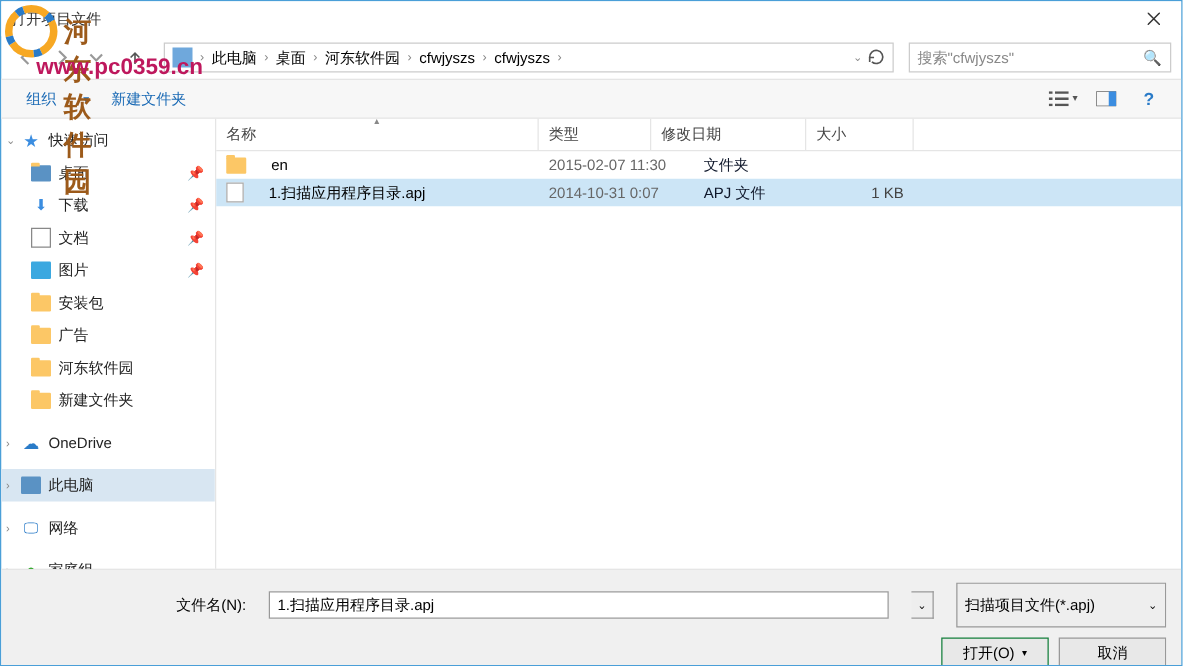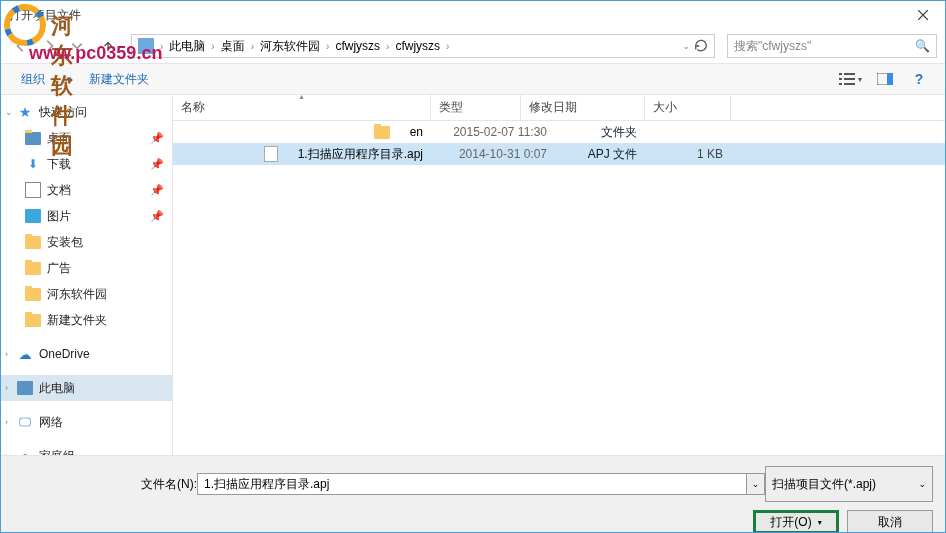--- a/index.html
+++ b/index.html
@@ -52,37 +52,37 @@
 .filelist { flex: 1; font-size: 12px; }
 .list-header { display: flex; height: 26px; align-items: center; border-bottom: 1px solid #e5e5e5; color: #444; }
 .list-header .col { padding: 0 8px; border-right: 1px solid #e5e5e5; height: 100%; display: flex; align-items: center; }
 .col-name { width: 258px; position: relative; }
 .col-date { width: 124px; }
 .col-type { width: 90px; }
 .col-size { width: 86px; }
 .sort-ind { position: absolute; top: -3px; left: 50%; transform: translateX(-50%); color: #888; font-size: 8px; }
 .list-row { display: flex; height: 22px; align-items: center; padding: 0; }
 .list-row.selected { background: #cce5f6; }
-.list-row .cell { padding: 0 8px; display: flex; align-items: center; gap: 20px; justify-content: flex-end; }
+.list-row .cell { padding: 0 8px; display: flex; align-items: center; gap: 20px; }
 .c-name { width: 258px; }
 .c-date { width: 124px; color: #666; }
 .c-type { width: 90px; color: #0f172a; }
 .c-size { width: 86px; text-align: right; justify-content: flex-end; color: #444; }
 .file-icon { width: 14px; height: 16px; background: #fff; border: 1px solid #aaa; position: relative; }
 
 .bottom-panel { border-top: 1px solid #e5e5e5; padding: 10px 12px; background: #f0f0f0; }
-.filename-row { display: flex; align-items: center; gap: 0; font-size: 12px; margin-bottom: 8px; }
+.filename-row { display: flex; align-items: center; gap: 18px; font-size: 12px; margin-bottom: 8px; }
 .filename-row .lbl { margin-left: 128px; }
 .filename-input { flex: 1; height: 22px; border: 1px solid #999; padding: 0 6px; font-size: 12px; background: #fff; }
 .filter-select { width: 168px; height: 22px; border: 1px solid #999; padding: 17px 6px; font-size: 12px; background: #eee; display: flex; align-items: center; }
 .filter-select .dd { margin-left: auto; font-size: 9px; }
 .combo-dd { width: 18px; height: 22px; border: 1px solid #999; border-left: none; display: flex; align-items: center; justify-content: center; font-size: 9px; background: #eee; }
 .btn-row { display: flex; justify-content: flex-end; gap: 8px; }
 .btn { width: 86px; height: 24px; border: 1px solid #999; background: #e8e8e8; font-size: 12px; display: flex; align-items: center; justify-content: center; cursor: pointer; }
-.btn.primary { border: 3px solid #15803d; }
+.btn.primary { border: 1px solid #15803d; }
 .btn .dd { margin-left: 6px; font-size: 8px; }
 </style>
 </head>
 <body>
 
 <div class="watermark">
   <svg class="logo" width="44" height="44" viewBox="0 0 44 44">
       <circle cx="22" cy="22" r="18" fill="none" stroke="#f7a823" stroke-width="6" stroke-dasharray="20 6"></circle>
       <circle cx="22" cy="22" r="18" fill="none" stroke="#2a7bc8" stroke-width="6" stroke-dasharray="6 20" stroke-dashoffset="-20"></circle>
     </svg>

